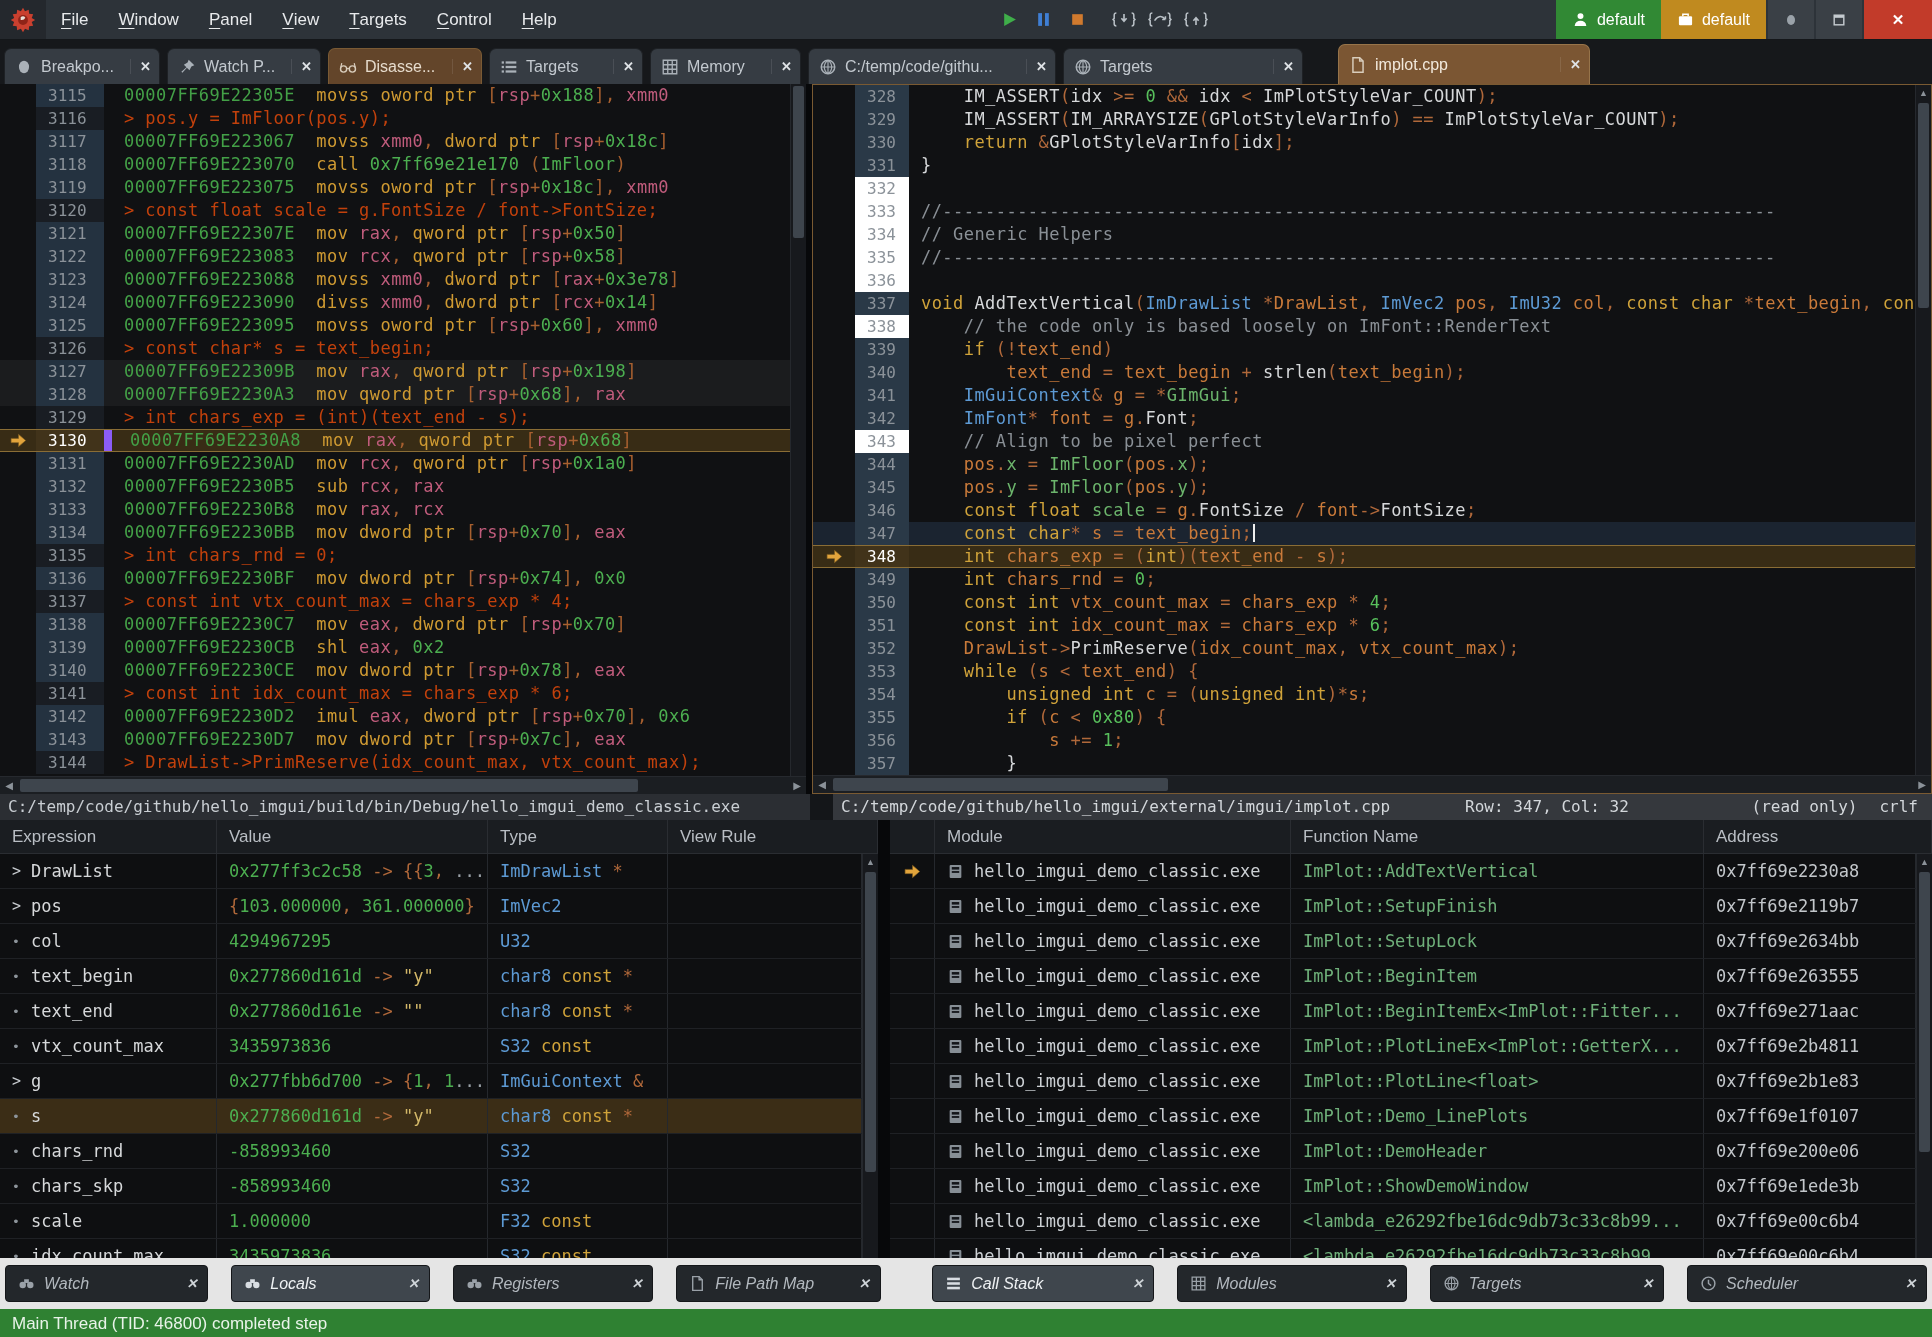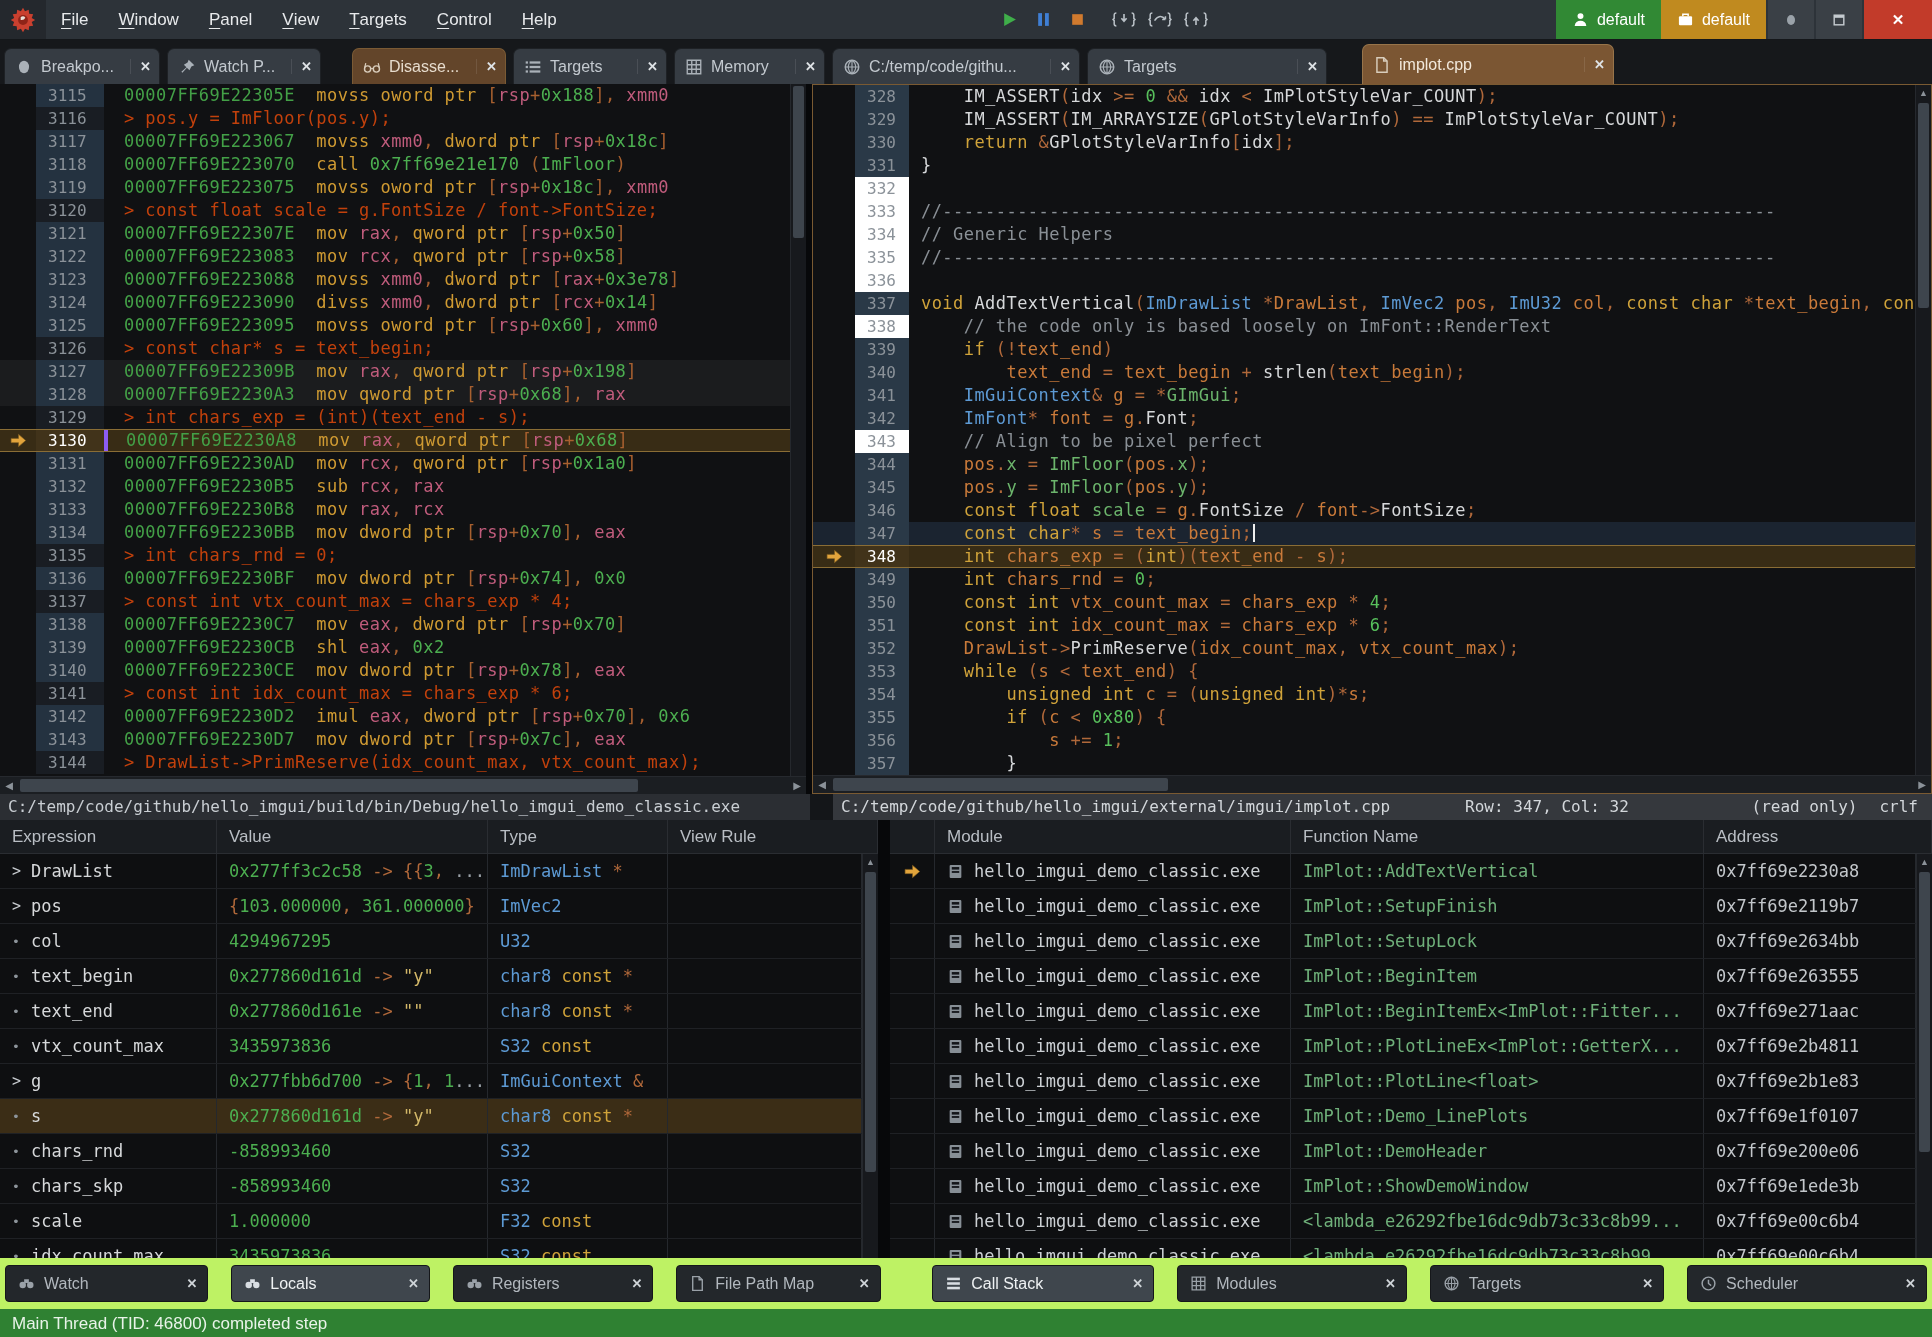--- a/index.html
+++ b/index.html
@@ -60,21 +60,21 @@
   .dnum.asmnum { background:#243240; }
   .dcode { flex:1; padding-left:20px; overflow:hidden; }
   .sgut { flex:0 0 42px; display:flex; align-items:center; justify-content:center; }
   .snum { flex:0 0 54px; font-size:16px; letter-spacing:0; color:#8b9299; padding-left:12px; background:#ffffff; }
   .snum.codenum { background:#2a3947; }
   .scode { flex:1; padding-left:12px; overflow:hidden; }
 
   .drow.soft { background:#1b1c1e; }
   .exec { background:#382c15 !important; border-top:1px solid #8a6d35; border-bottom:1px solid #8a6d35; height:23px; line-height:21px; }
   .exec .dnum, .exec .snum { background:#41331a !important; color:#ffffff; }
-  .exec .dcode { border-left:4px solid #8b5cf6; padding-left:18px; }
+  .exec .dcode { border-left:8px solid #8b5cf6; padding-left:18px; }
   .cursorline { background:#1b2430;align-items:flex-end; }
   .cursorline .snum { background:#2a3947; }
   .caret { display:inline-block; width:2px; height:18px; background:#efefef; vertical-align:-3px; margin-left:1px; }
 
   .daddr { color:#43a047; }
   .asm-m { color:#cf9a32; }
   .asm-r { color:#c05c7c; }
   .asm-n { color:#4caf50; }
   .asm-p { color:#a8602f; }
   .asm-w { color:#d6d8da; }
@@ -119,21 +119,21 @@
   .lchev { color:#c8ccd0; font-size:15px; width:10px; }
   .ldot { color:#8d949b; font-size:13px; width:10px; }
   .lrow.sel { background:#3b2d16; }
   .csrow .cs-stat { display:flex; align-items:center; justify-content:center; padding-left:0; }
   .csrow .cs-mod { display:flex; align-items:center; gap:10px; color:#ccd0d4; }
   .cs-mod .icon { width:17px; height:17px; color:#878f96; flex:0 0 auto; }
   .cs-fn { color:#6fb07a; }
   .cs-addr { color:#c3c7cb; }
 
   
-  #bottomtabs { flex:0 0 51px; background:#bef264; display:flex; align-items:center; padding:7px 5px 7px 5px; gap:23px; }
+  #bottomtabs { flex:0 0 51px; background:#e5e5e5; display:flex; align-items:center; padding:7px 5px 7px 5px; gap:23px;font-style:italic; }
   .btab { height:37px; border-radius:4px; background:#23272b; border:1px solid #15171a; color:#b2b8be;
           display:flex; align-items:center; padding:0 10px 0 12px; font-size:16px; }
   .btab .icon { width:17px; height:17px; margin-right:9px; color:#9aa1a8; flex:0 0 auto; }
   .btab .tlabel { flex:1; white-space:nowrap; overflow:hidden; }
   .btab .tclose { margin-left:10px; font-size:13px; font-weight:bold; color:#cfd4d8; }
   .btab.act { background:#3f464d; color:#eef1f3; }
   .btab.act .icon { color:#d8dde2; }
   .bspacer { width:6px; }
 
   
@@ -268,21 +268,21 @@
       </div>
       <div class="ttab" style="width: 154px;">
         <span class="icon">
           <svg viewBox="0 0 16 16">
             <path d="M9.5 1.5l5 5-2.6 1-1.7 3.4-2.3-2.3-4 4.5-.9-.9 4.5-4L5.2 5.9l3.3-1.8z" fill="currentColor"></path>
           </svg>
         </span>
         <span class="tlabel">Watch P...</span>
         <span class="tclose"><span>✕</span></span>
       </div>
-      <div class="ttab act" style="width: 154px; margin-left: 24px;">
+      <div class="ttab act" style="width: 154px;">
         <span class="icon">
           <svg viewBox="0 0 18 14">
             <circle cx="4.6" cy="9" r="3.1" fill="none" stroke="currentColor" stroke-width="1.4"></circle>
             <circle cx="13.4" cy="9" r="3.1" fill="none" stroke="currentColor" stroke-width="1.4"></circle>
             <path d="M7.7 9q1.3-1.5 2.6 0M1.6 8L2.8 3.2M16.4 8L15.2 3.2" fill="none" stroke="currentColor" stroke-width="1.2"></path>
           </svg>
         </span>
         <span class="tlabel">Disasse...</span>
         <span class="tclose"><span>✕</span></span>
       </div>

